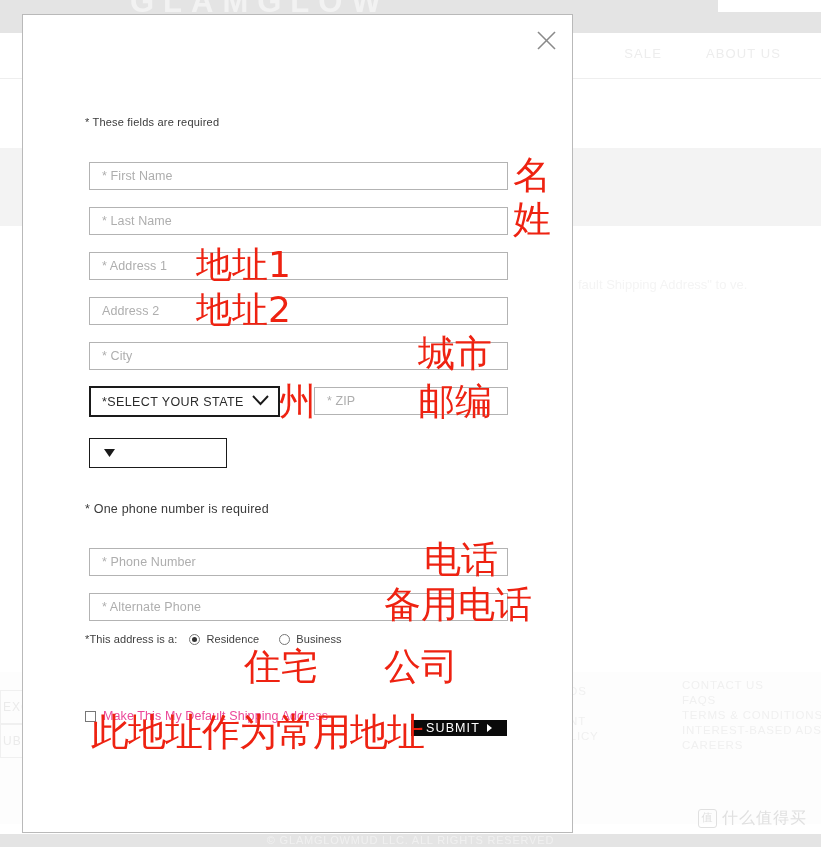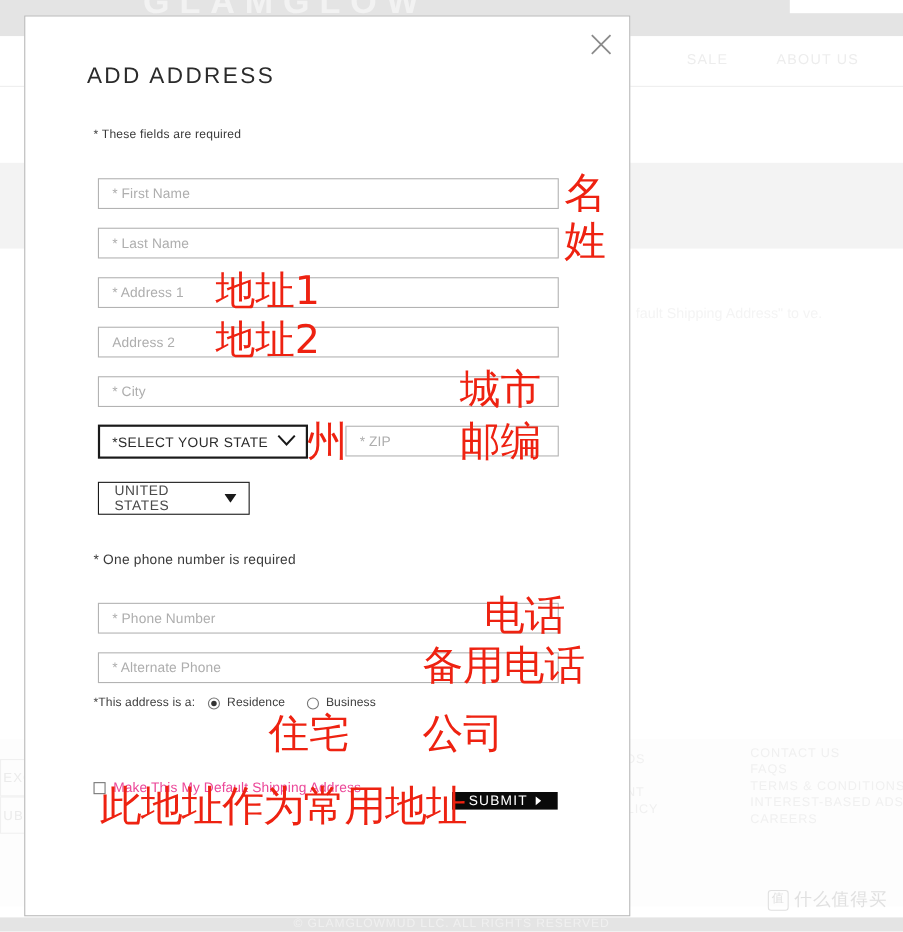--- a/index.html
+++ b/index.html
@@ -377,41 +377,39 @@
 
 <div id="modal">
 
   <div id="modal-close">
     <svg width="19" height="19" viewBox="0 0 19 19" aria-hidden="true">
       <line x1="1" y1="1" x2="18" y2="18" stroke="#8a8a8a" stroke-width="1.6"></line>
       <line x1="18" y1="1" x2="1" y2="18" stroke="#8a8a8a" stroke-width="1.6"></line>
     </svg>
   </div>
 
-  <div class="modal-title">ADD ADDRESS</div>
   <div class="required-note">* These fields are required</div>
 
   <input class="field f-last" placeholder="* Last Name" style="">
   <input class="field f-first" placeholder="* First Name" style="">
   <input class="field f-addr1" placeholder="* Address 1" style="">
   <input class="field f-addr2" placeholder="Address 2" style="">
   <input class="field f-city" placeholder="* City" style="">
   <input class="field f-zip" placeholder="* ZIP" style="">
 
   <div class="select-state">
     <span>*SELECT YOUR STATE</span>
     <span>
       <svg width="17" height="11" viewBox="0 0 17 11" aria-hidden="true">
         <polyline points="1,1 8.5,9 16,1" fill="none" stroke="#1a1a1a" stroke-width="1.9"></polyline>
       </svg>
     </span>
   </div>
 
   <div class="select-country">
-    <span>UNITED STATES</span>
     <span>
       <svg width="11" height="8" viewBox="0 0 11 8" aria-hidden="true">
         <polygon points="0,0 11,0 5.5,8" fill="#1a1a1a"></polygon>
       </svg>
     </span>
   </div>
 
   <div class="phone-note">* One phone number is required</div>
 
   <input class="field f-phone" placeholder="* Phone Number" style="">
@@ -441,18 +439,18 @@
 </div>
 
 <div id="anno-layer">
   <div class="anno" style="left:513px; top:156px; font-size:38px;">名</div>
   <div class="anno" style="left:513px; top:200px; font-size:38px;">姓</div>
   <div class="anno" style="left:196px; top:247px; font-size:36px;">地址1</div>
   <div class="anno" style="left:196px; top:292px; font-size:36px;">地址2</div>
   <div class="anno" style="left:418px; top:335px; font-size:37px;">城市</div>
   <div class="anno" style="left:279px; top:383px; font-size:37px;">州</div>
   <div class="anno" style="left:418px; top:383px; font-size:37px;">邮编</div>
-  <div class="anno" style="left:440px; top:541px; font-size:37px;">电话</div>
+  <div class="anno" style="left:424px; top:541px; font-size:37px;">电话</div>
   <div class="anno" style="left:384px; top:586px; font-size:37px;">备用电话</div>
   <div class="anno" style="left:244px; top:648px; font-size:37px;">住宅</div>
   <div class="anno" style="left:384px; top:648px; font-size:37px;">公司</div>
   <div class="anno" style="left:91px; top:713px; font-size:38px; letter-spacing:-1px;">此地址作为常用地址</div>
 </div>
 
 </body></html>

